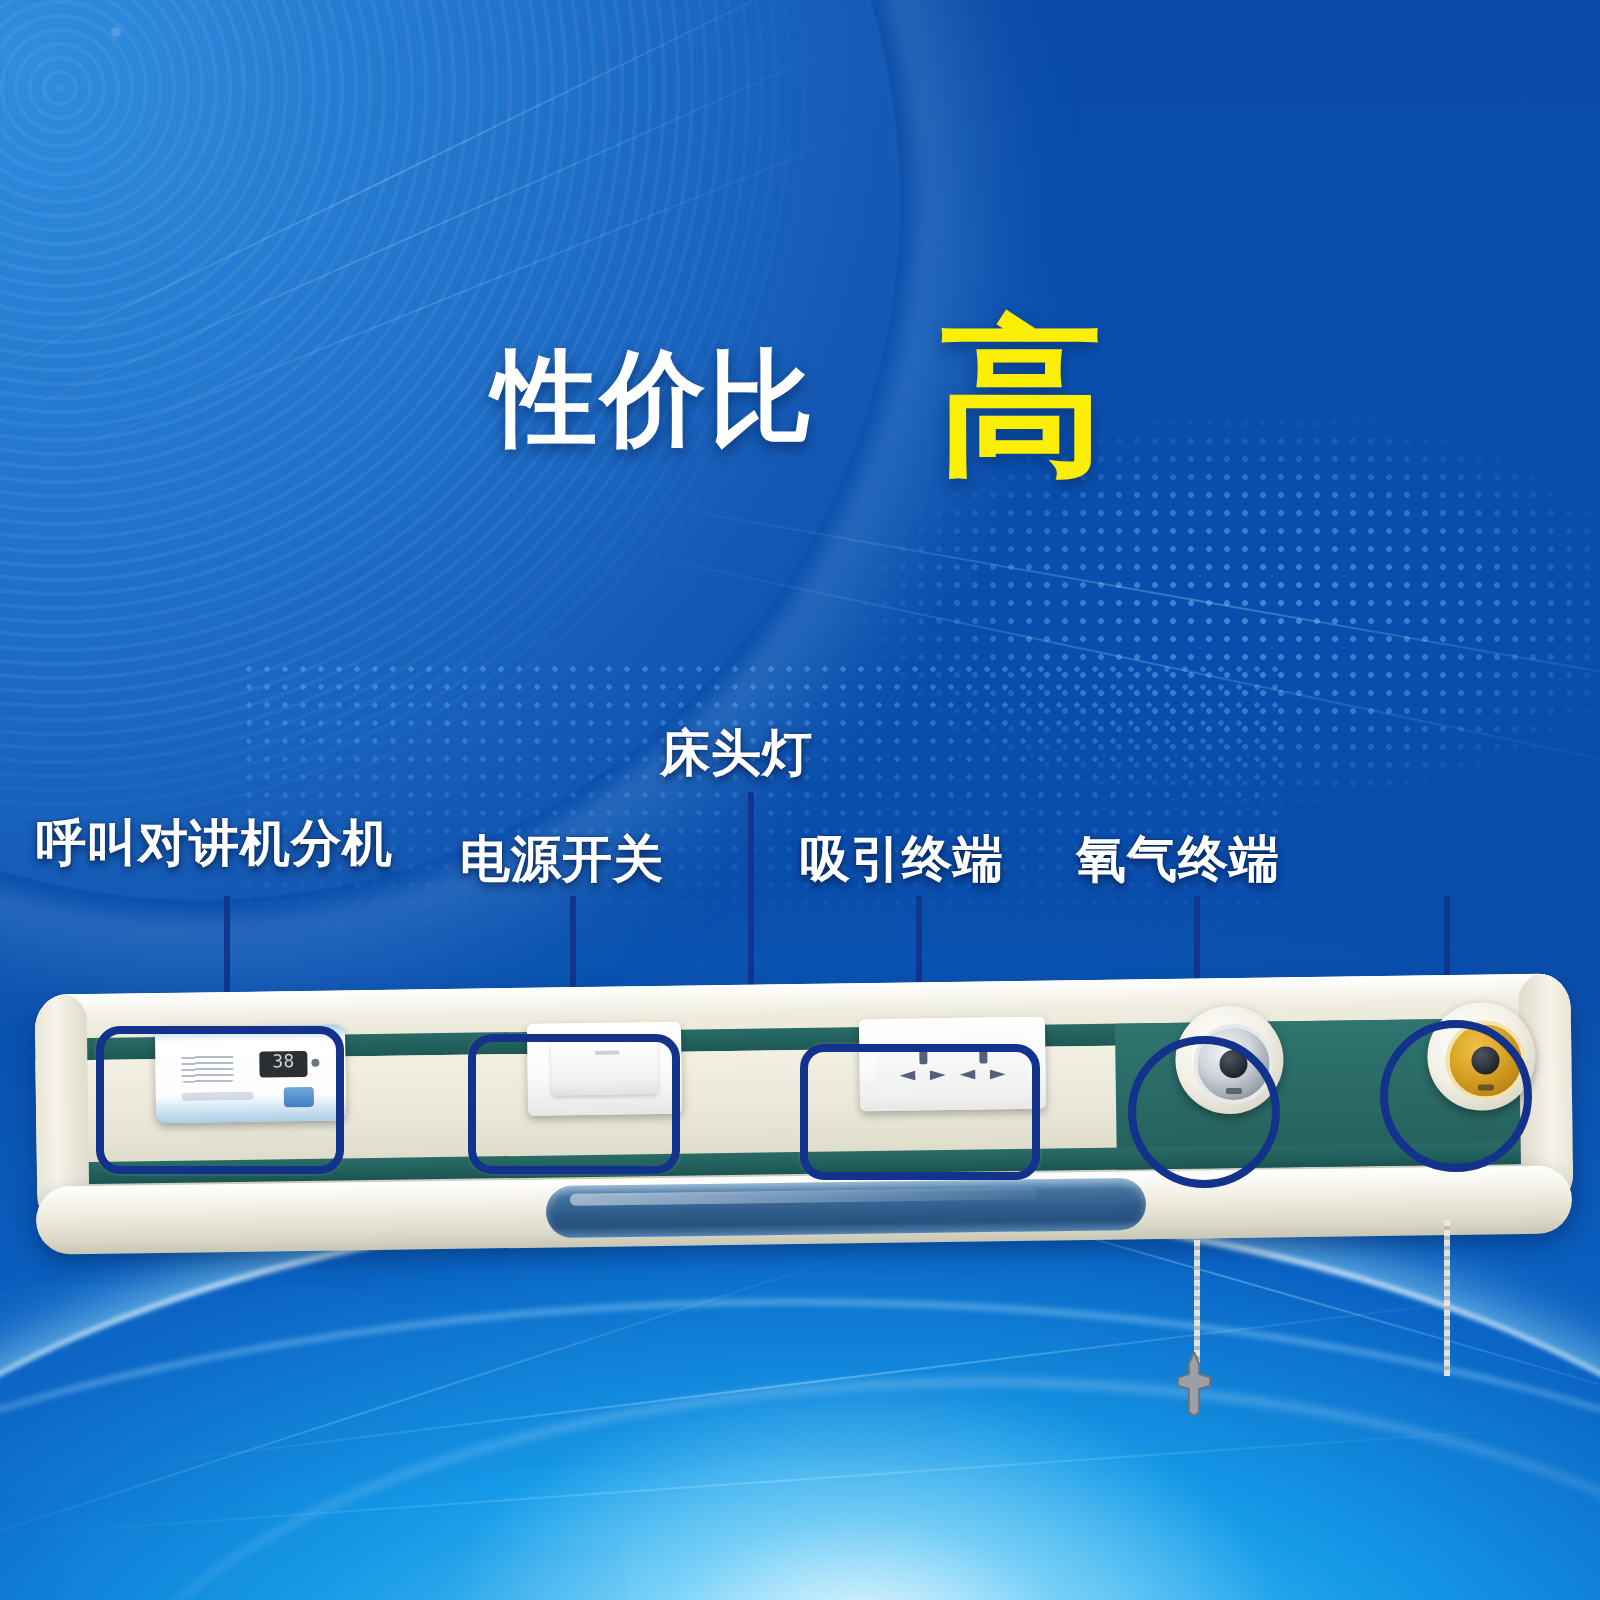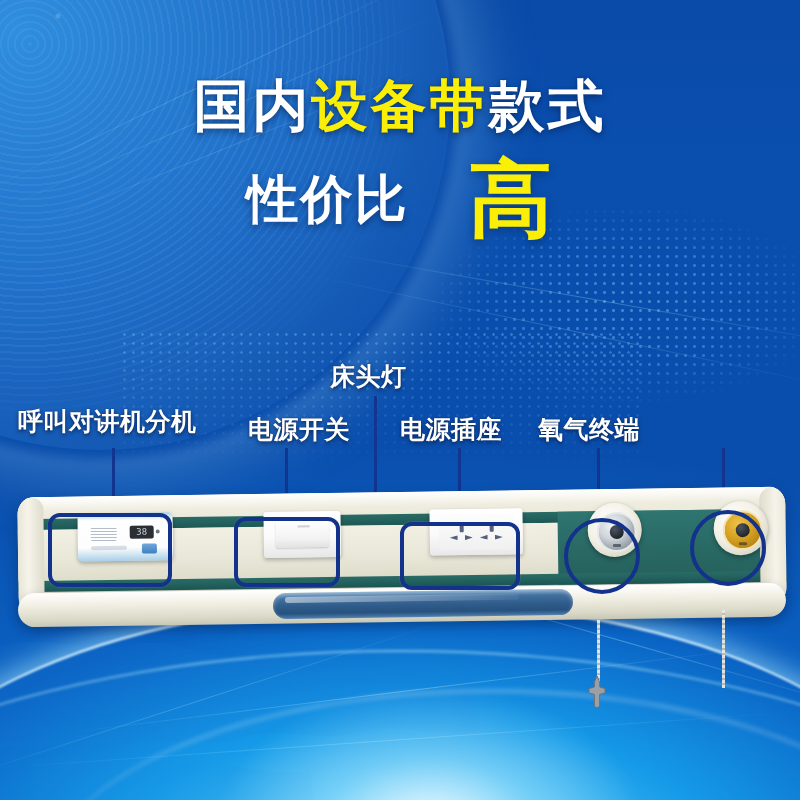--- a/index.html
+++ b/index.html
@@ -318,32 +318,29 @@
     <div class="streak" style="left:0px;top:740px;width:780px;transform:rotate(-4deg);opacity:.4"></div>
     <div class="streak" style="left:360px;top:640px;width:520px;transform:rotate(16deg);opacity:.45"></div>
     <div class="streak" style="left:-60px;top:700px;width:520px;transform:rotate(-18deg);opacity:.35"></div>
   </div>
 
   <div class="arc arc2"></div>
   <div class="arc arc1"></div>
   <div class="arc arc3"></div>
   <div class="hglow"></div>
 
-  <div class="headline">
-    <span>国内</span><span class="hl-accent">设备带</span><span>款式</span>
-  </div>
   <div class="headline-row2">
     <span class="sub-left">性价比</span>
     <span class="sub-big">高</span>
   </div>
 
   <div class="label" style="left:8px;top:405px;margin-left:10px;">呼叫对讲机分机</div>
-  <div class="label" style="left:248px;top:413px;">电源开关</div>
+  <div class="label" style="left:230px;top:413px;">电源开关</div>
   <div class="label" style="left:330px;top:360px;">床头灯</div>
-  <div class="label" style="left:400px;top:413px;">电源插座</div>
+  <div class="label" style="left:400px;top:413px;">吸引终端</div>
   <div class="label" style="left:538px;top:413px;font-family:Liberation Mono, monospace;">氧气终端</div>
 
   <div class="leader" style="left:112px;top:448px;height:80px;"></div>
   <div class="leader" style="left:285px;top:448px;height:80px;"></div>
   <div class="leader" style="left:374px;top:396px;height:212px;"></div>
   <div class="leader" style="left:458px;top:448px;height:80px;"></div>
   <div class="leader" style="left:597px;top:448px;height:78px;"></div>
   <div class="leader" style="left:722px;top:448px;height:72px;"></div>
 
   <div class="panel-wrap">

